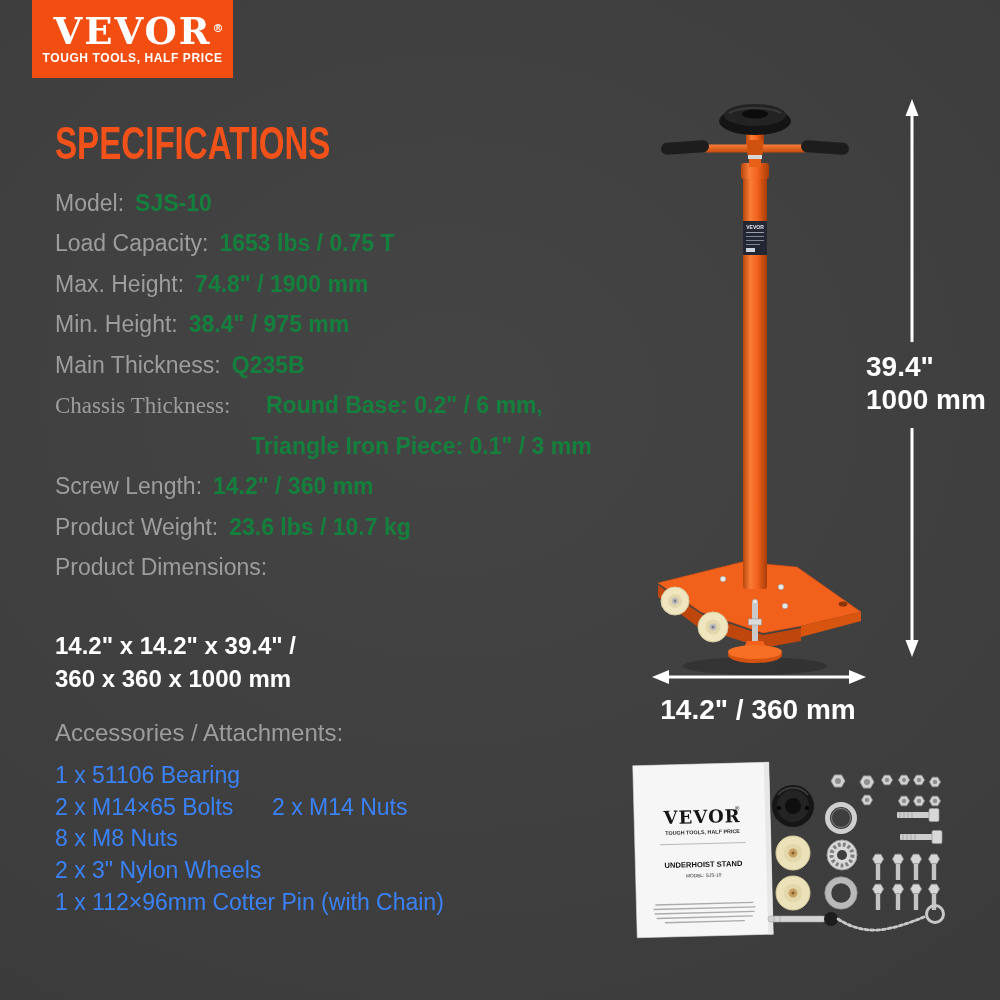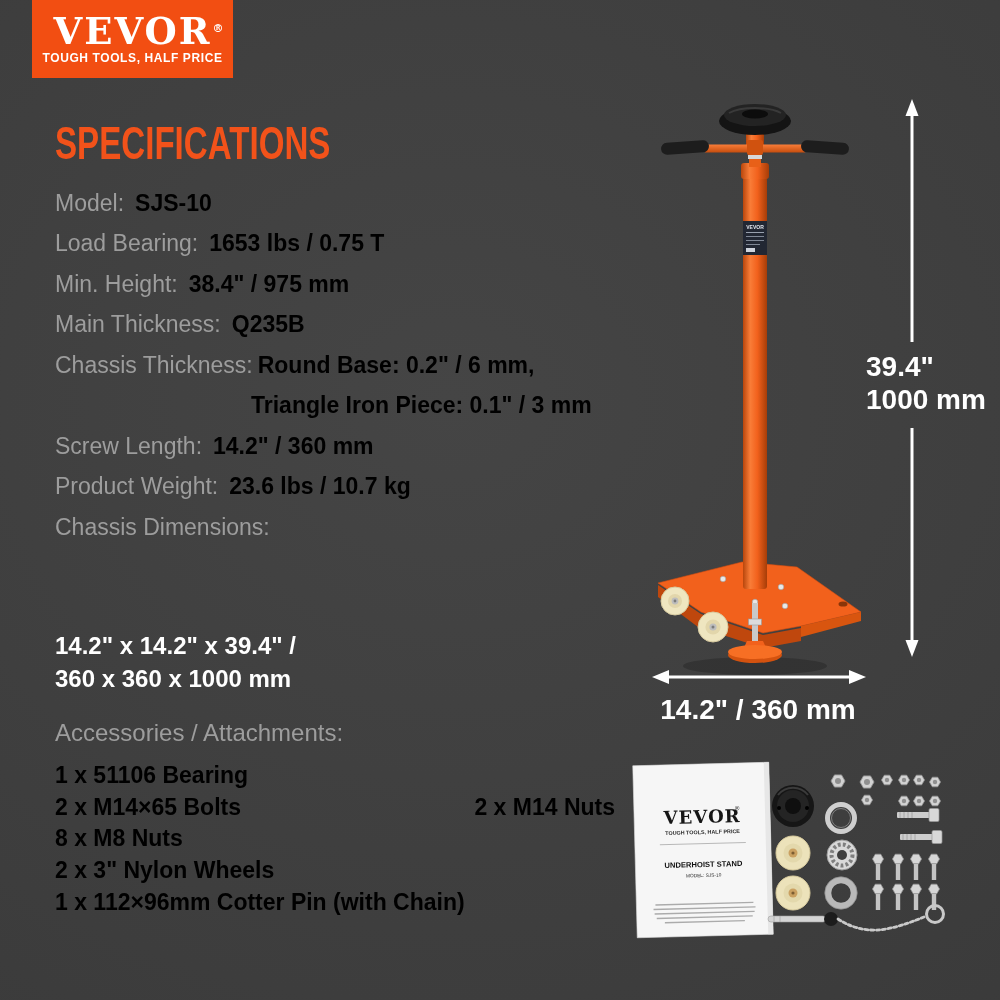--- a/index.html
+++ b/index.html
@@ -25,29 +25,29 @@
   }
   
   .page-title{
     left:55px;top:116px;margin:0;color:#f2521a;font-size:46px;font-weight:bold;
     letter-spacing:0px;transform:scaleX(.72);transform-origin:left center;white-space:nowrap;
   }
   
   .specs{left:55px;top:183px;width:580px;}
   .spec-line{height:40.5px;display:flex;align-items:center;font-size:23px;white-space:nowrap;}
   .spec-label{color:#9d9d9d;margin-right:11px;}
-  .spec-value{color:#000000;font-weight:bold;}
-  .chassis-label{min-width:196px;margin-right:5px;}
+  .spec-value{color:#15803d;font-weight:bold;}
+  .chassis-label{min-width:196px;margin-right:15px;font-family:Liberation Serif, serif;}
   .indent2{padding-left:196px;}
   
   .dims{left:55px;top:629px;color:#fff;font-weight:bold;font-size:24px;line-height:33px;white-space:nowrap;}
   
   .acc-label{left:55px;top:719px;color:#9d9d9d;font-size:24px;white-space:nowrap;}
   .acc-list{left:55px;top:760px;width:560px;}
-  .acc-row{display:flex;height:31.6px;align-items:center;color:#000000;font-weight:bold;font-size:23px;white-space:nowrap;justify-content:space-between;}
+  .acc-row{display:flex;height:31.6px;align-items:center;color:#3b82f6;font-weight:normal;font-size:23px;white-space:nowrap;}
   .acc-left{min-width:217px;}
   
   .dim-v-text{left:866px;top:350px;color:#fff;font-weight:bold;font-size:28px;line-height:33px;text-align:left;white-space:nowrap;}
   .dim-h-text{left:627px;top:694px;width:262px;color:#fff;font-weight:bold;font-size:28px;text-align:center;white-space:nowrap;}
   svg{display:block;}
 </style>
 </head>
 <body>
 
 <div class="abs logo-box">
@@ -56,22 +56,26 @@
 </div>
 
 <h1 class="abs page-title">SPECIFICATIONS</h1>
 
 <div class="abs specs">
   <div class="spec-line">
     <span class="spec-label">Model:</span>
     <span class="spec-value">SJS-10</span>
   </div>
   <div class="spec-line">
-    <span class="spec-label">Load Bearing:</span>
+    <span class="spec-label">Load Capacity:</span>
     <span class="spec-value">1653 lbs / 0.75 T</span>
+  </div>
+  <div class="spec-line">
+    <span class="spec-label">Max. Height:</span>
+    <span class="spec-value">74.8" / 1900 mm</span>
   </div>
   <div class="spec-line">
     <span class="spec-label">Min. Height:</span>
     <span class="spec-value">38.4" / 975 mm</span>
   </div>
   <div class="spec-line">
     <span class="spec-label">Main Thickness:</span>
     <span class="spec-value">Q235B</span>
   </div>
   <div class="spec-line">
@@ -83,21 +87,21 @@
   </div>
   <div class="spec-line">
     <span class="spec-label">Screw Length:</span>
     <span class="spec-value">14.2" / 360 mm</span>
   </div>
   <div class="spec-line">
     <span class="spec-label">Product Weight:</span>
     <span class="spec-value">23.6 lbs / 10.7 kg</span>
   </div>
   <div class="spec-line">
-    <span class="spec-label">Chassis Dimensions:</span>
+    <span class="spec-label">Product Dimensions:</span>
   </div>
 </div>
 
 <div class="abs dims">
   <div>14.2" x 14.2" x 39.4" /</div>
   <div>360 x 360 x 1000 mm</div>
 </div>
 
 <div class="abs acc-label">Accessories / Attachments:</div>
 <div class="abs acc-list">

